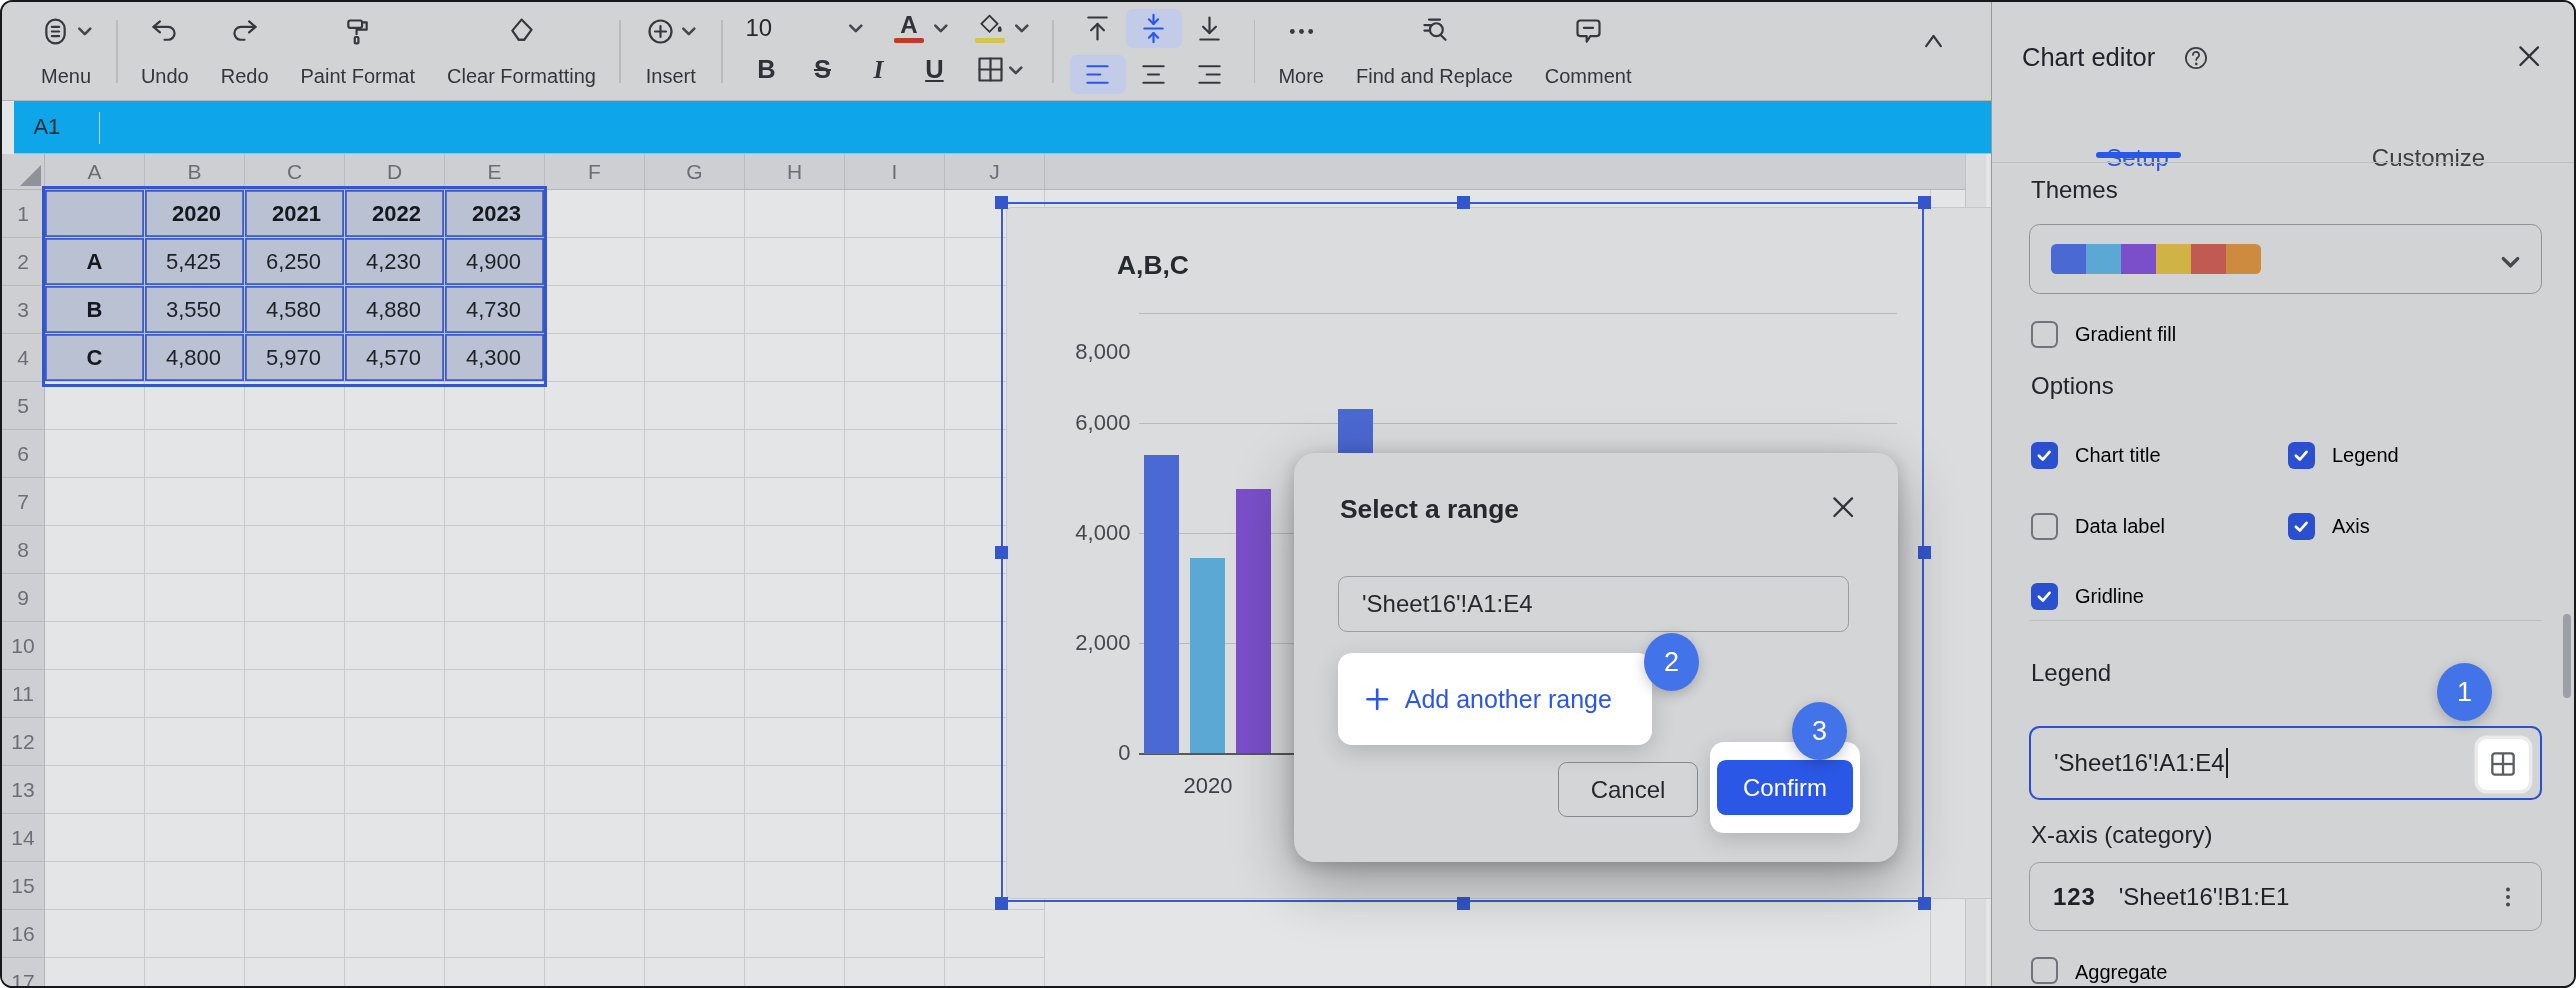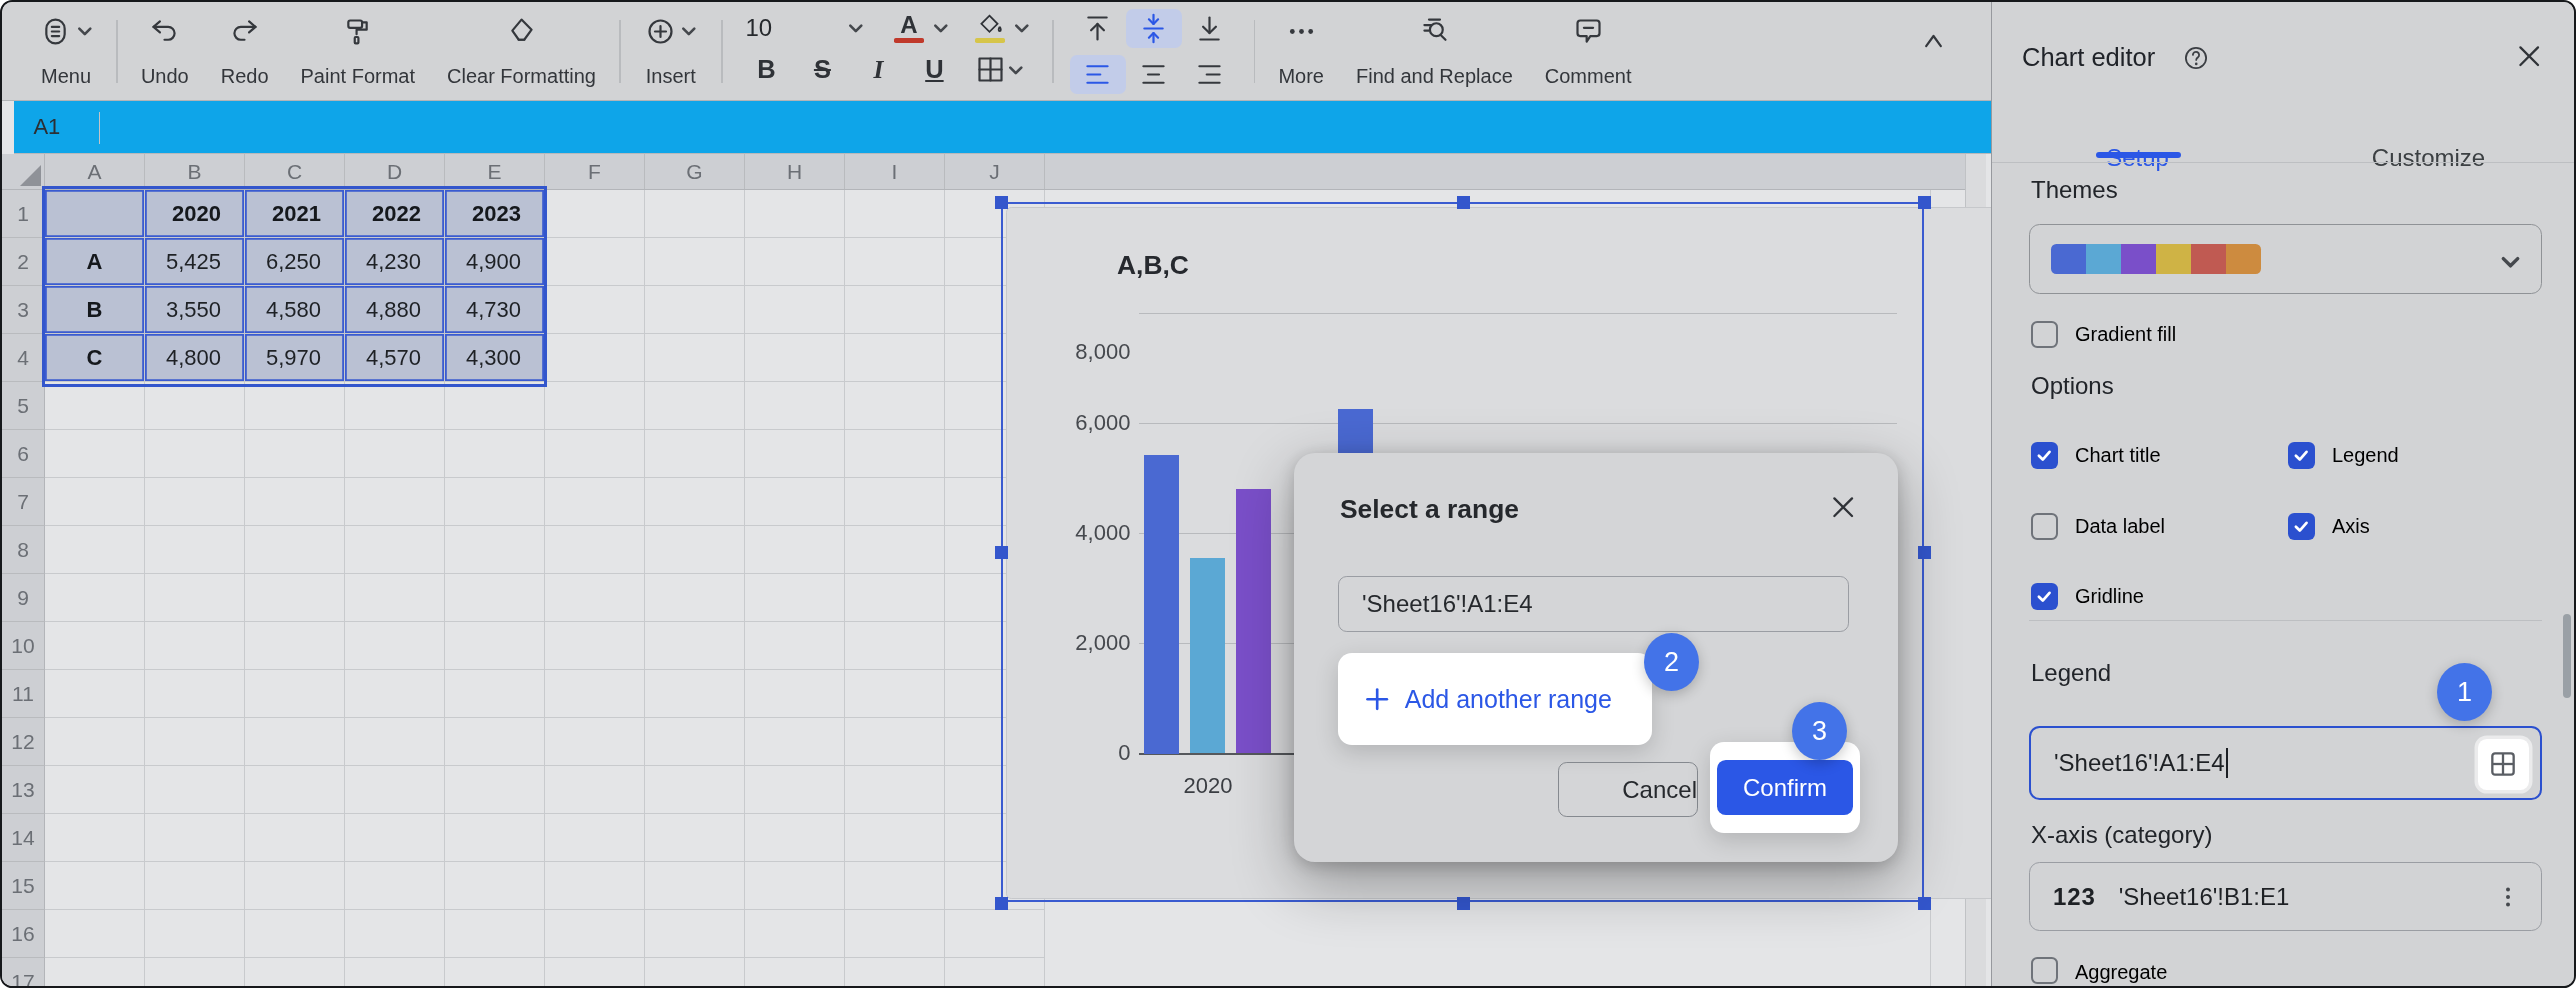--- a/index.html
+++ b/index.html
@@ -63,21 +63,21 @@
   .chart-sel { position:absolute; left:999px; top:101px; width:923px; height:700px; border:2.6px solid #3a5bd0; z-index:6; pointer-events:none; }
   .handle { position:absolute; width:13.2px; height:13.2px; background:#3356cc; z-index:7; }
 
   
   .dialog { position:absolute; left:1292px; top:352px; width:604px; height:409px; background:#d4d5d7; border-radius:21px; box-shadow:0 21px 62px rgba(0,0,0,.32), 0 3.5px 16px rgba(0,0,0,.18); z-index:40; }
   .dlg-title { position:absolute; left:46px; top:41px; font-size:26.4px; font-weight:600; color:#25282c; }
   .dlg-close { position:absolute; right:42px; top:41px; width:26.4px; height:26.4px; }
   .dlg-input { position:absolute; left:44px; top:123px; width:511px; height:56px; border:1.8px solid #9a9da3; border-radius:8.8px; font-size:24px; color:#26292d; display:flex; align-items:center; padding-left:23px; }
   .pill { position:absolute; left:44px; top:200px; width:314px; height:92px; background:#ffffff; border-radius:14px; box-shadow:0 7px 23px rgba(0,0,0,.16); display:flex; align-items:center; padding-left:26.4px; gap:14px; z-index:41; }
   .pill .lbl { font-size:25px; color:#2b57e6; font-weight:500; }
-  .dlg-cancel { position:absolute; left:264px; top:309px; width:140px; height:55px; border:1.8px solid #85898f; border-radius:8.8px; font-size:24px; color:#26292d; display:flex; align-items:center; justify-content:flex-end; z-index:41; }
+  .dlg-cancel { position:absolute; left:264px; top:309px; width:140px; height:55px; border:1.8px solid #85898f; border-radius:8.8px; font-size:24px; color:#26292d; display:flex; align-items:center; justify-content:center; z-index:41; }
   .spotlight { position:absolute; left:416px; top:289px; width:150px; height:91px; background:#ffffff; border-radius:14px; box-shadow:0 7px 23px rgba(0,0,0,.16); display:flex; align-items:center; justify-content:center; z-index:41; }
   .dlg-confirm { width:136px; height:55px; background:#2b57e6; border-radius:8.8px; color:#fff; font-size:24px; display:flex; align-items:center; justify-content:center; }
   .badge { position:absolute; width:55px; height:58px; background:#4373e8; border-radius:50%; color:#fff; font-size:27px; font-weight:500; display:flex; align-items:center; justify-content:center; box-shadow:0 3.5px 12.3px rgba(0,0,0,.22); z-index:60; }
 
   
   .panel { position:relative; width:583px; height:100%; background:#d2d3d5; border-left:1.8px solid #97999e; flex:0 0 auto; }
   .p-title { position:absolute; left:30px; top:41px; font-size:25.5px; font-weight:500; color:#202329; }
   .p-help { position:absolute; left:190px; top:42px; }
   .p-close { position:absolute; right:32px; top:41px; width:26.4px; height:26.4px; }
   .tab { position:absolute; top:113px; width:291px; text-align:center; font-size:24px; color:#3c4043;margin-top:29px; }

